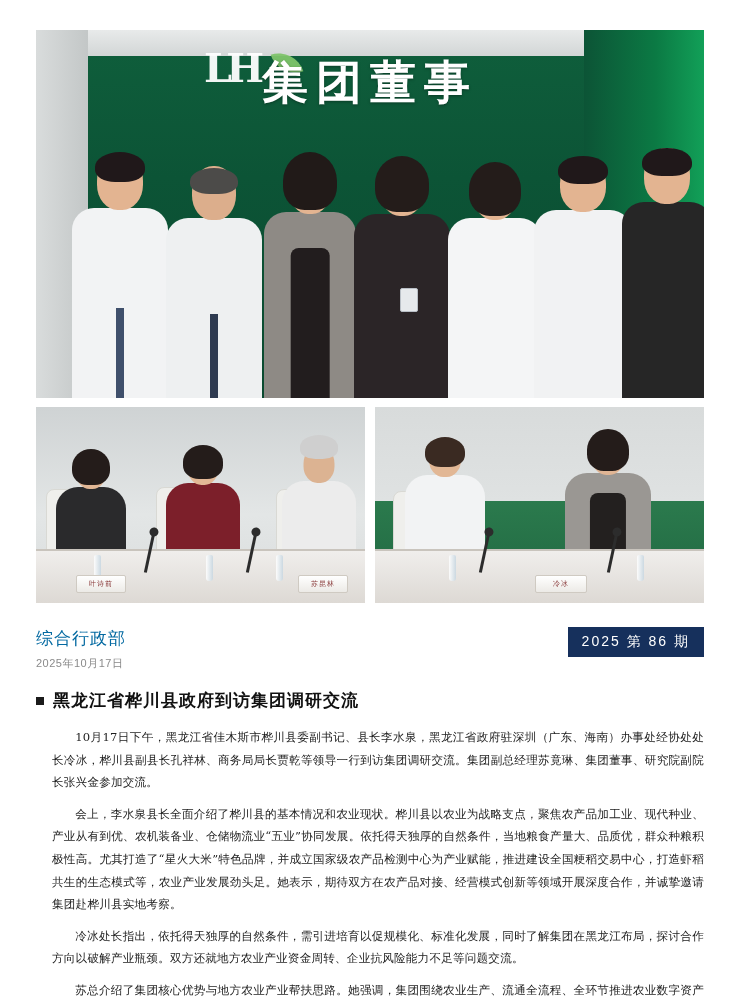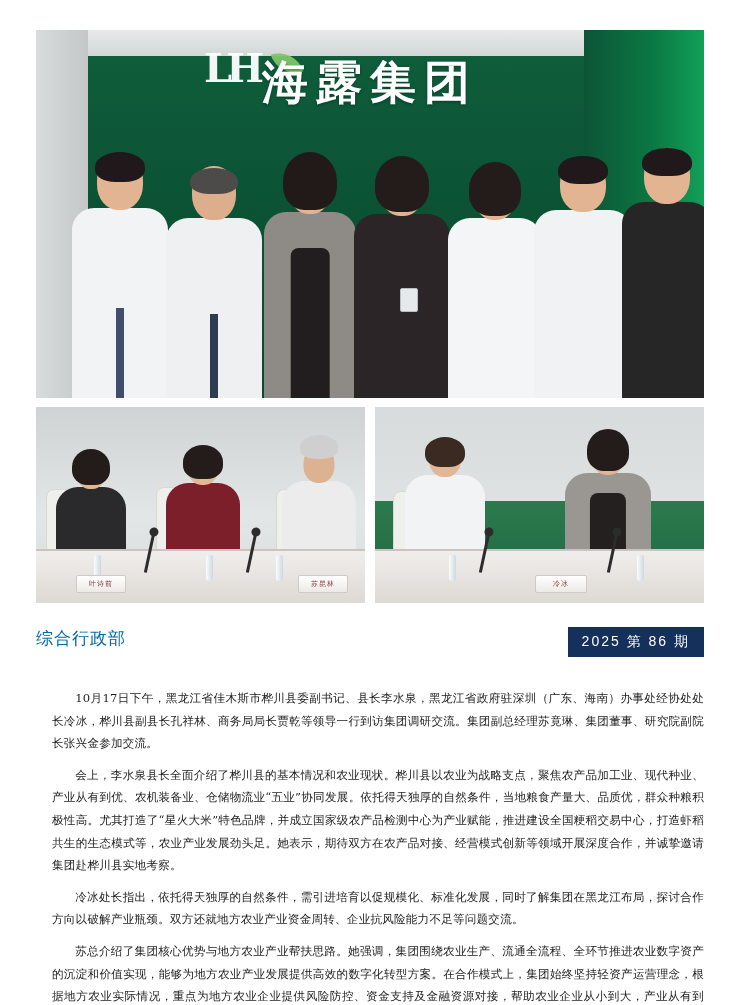--- a/index.html
+++ b/index.html
@@ -294,21 +294,21 @@
 
 <div class="page">
 
   <div class="photo-main">
     <div class="bg-wall">
       <div class="ceiling"></div>
       <div class="right-pan"></div>
     </div>
     <div class="banner-logo">LH</div>
     <div class="banner-leaf"></div>
-    <div class="banner-text">海露集团</div>
+    <div class="banner-text">集团董事</div>
 
     <div class="people">
 
       <div class="person" style="left:36px;width:96px;height:245px;">
         <div class="body" style="width:96px;height:190px;background:#f2f3f4;"></div>
         <div class="tie" style="height:90px;background:#3f4f6b;"></div>
         <div class="head" style="width:46px;height:56px;bottom:188px;"></div>
         <div class="hair" style="width:50px;height:30px;bottom:216px;"></div>
       </div>
 
@@ -408,23 +408,28 @@
       <div class="bottle" style="left:74px;"></div>
       <div class="bottle" style="left:262px;"></div>
       <div class="mic" style="left:108px;"></div>
       <div class="mic" style="left:236px;"></div>
       <div class="nameplate" style="left:160px;width:50px;">冷冰</div>
     </div>
   </div>
 
   <div class="meta">
     <div class="dept">综合行政部</div>
+    <div class="date">2025年10月17日</div>
     <div class="issue">2025  第 86 期</div>
   </div>
 
+  <div class="headline">
+    <span class="bullet-sq"></span>
+    <span>黑龙江省桦川县政府到访集团调研交流</span>
+  </div>
 
   <div class="body-text">
     <p>10月17日下午，黑龙江省佳木斯市桦川县委副书记、县长李水泉，黑龙江省政府驻深圳（广东、海南）办事处经协处处长冷冰，桦川县副县长孔祥林、商务局局长贾乾等领导一行到访集团调研交流。集团副总经理苏竟琳、集团董事、研究院副院长张兴金参加交流。</p>
     <p>会上，李水泉县长全面介绍了桦川县的基本情况和农业现状。桦川县以农业为战略支点，聚焦农产品加工业、现代种业、产业从有到优、农机装备业、仓储物流业“五业”协同发展。依托得天独厚的自然条件，当地粮食产量大、品质优，群众种粮积极性高。尤其打造了“星火大米”特色品牌，并成立国家级农产品检测中心为产业赋能，推进建设全国粳稻交易中心，打造虾稻共生的生态模式等，农业产业发展劲头足。她表示，期待双方在农产品对接、经营模式创新等领域开展深度合作，并诚挚邀请集团赴桦川县实地考察。</p>
     <p>冷冰处长指出，依托得天独厚的自然条件，需引进培育以促规模化、标准化发展，同时了解集团在黑龙江布局，探讨合作方向以破解产业瓶颈。双方还就地方农业产业资金周转、企业抗风险能力不足等问题交流。</p>
     <p>苏总介绍了集团核心优势与地方农业产业帮扶思路。她强调，集团围绕农业生产、流通全流程、全环节推进农业数字资产的沉淀和价值实现，能够为地方农业产业发展提供高效的数字化转型方案。在合作模式上，集团始终坚持轻资产运营理念，根据地方农业实际情况，重点为地方农业企业提供风险防控、资金支持及金融资源对接，帮助农业企业从小到大，产业从有到优。</p>
 
   </div>
 
 </div>

